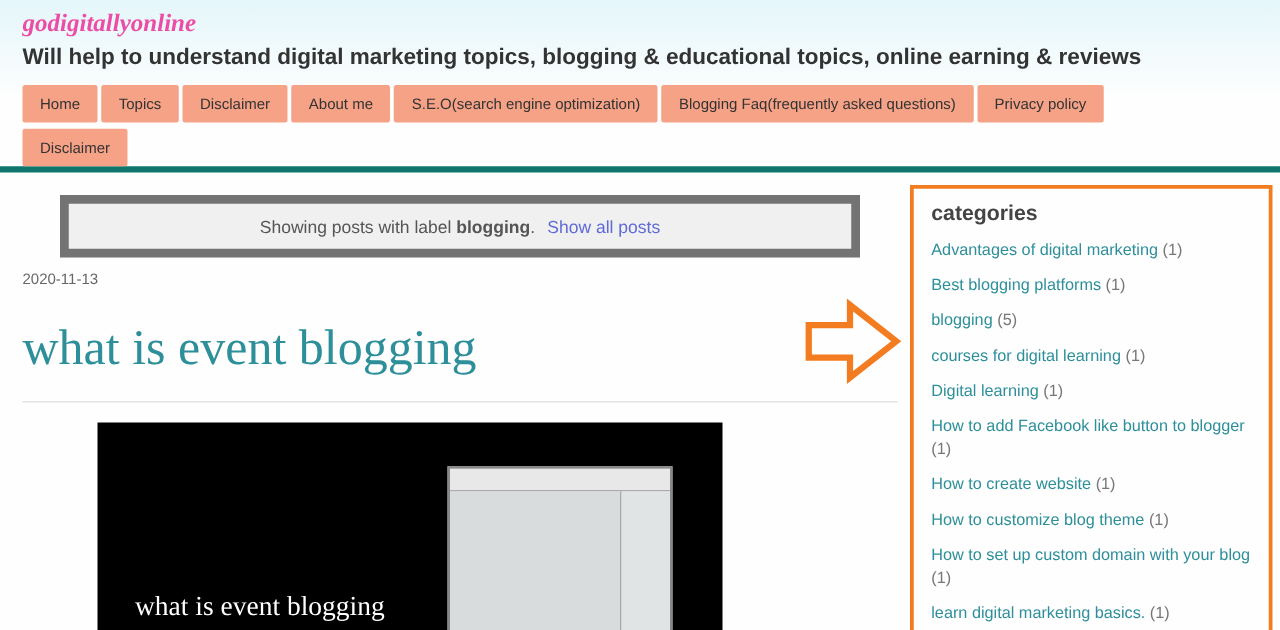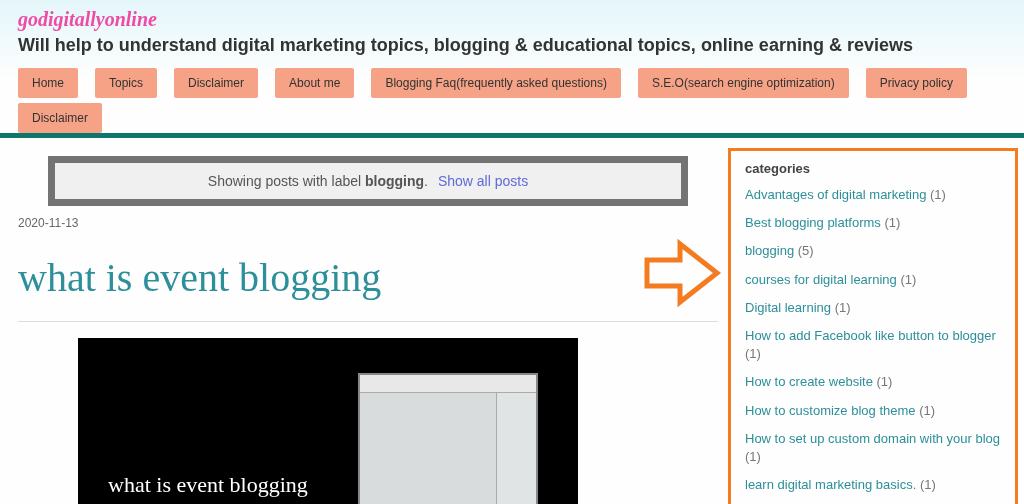--- a/index.html
+++ b/index.html
@@ -22,21 +22,21 @@
       margin-bottom: 4px;
     }
     .site-desc {
       font-size: 18px;
       color: #333;
       margin-bottom: 8px;
     }
     .nav {
       display: flex;
       flex-wrap: wrap;
-      gap: 17px;
+      gap: 3px;
       padding: 0 18px 2px 18px;
       align-items: center;
     }
     .nav-item {
       background: #f5a286;
       color: #333;
       padding: 8px 14px;
       font-size: 12px;
       cursor: pointer;
       border-radius: 2px;
@@ -140,21 +140,21 @@
     .sidebar {
       width: 290px;
       border: 3px solid #f47c20;
       padding: 10px 14px;
       font-size: 13px;
     }
     .sidebar-title {
       font-weight: bold;
       color: #444;
       margin-bottom: 10px;
-      font-size: 13px;
+      font-size: 17px;
     }
     .cat-list { list-style: none; }
     .cat-item {
       margin-bottom: 10px;
       line-height: 1.4;
     }
     .cat-link {
       color: #2d8f99;
       cursor: pointer;
     }
@@ -168,22 +168,22 @@
 <div class="header">
   <div class="site-title">godigitallyonline</div>
   <div class="site-desc">Will help to understand digital marketing topics, blogging &amp; educational topics, online earning &amp; reviews</div>
 </div>
 
 <div class="nav">
   <div class="nav-item">Home</div>
   <div class="nav-item">Topics</div>
   <div class="nav-item">Disclaimer</div>
   <div class="nav-item">About me</div>
+  <div class="nav-item">S.E.O(search engine optimization)</div>
   <div class="nav-item">Blogging Faq(frequently asked questions)</div>
-  <div class="nav-item">S.E.O(search engine optimization)</div>
   <div class="nav-item">Privacy policy</div>
 </div>
 <div class="nav nav-row2">
   <div class="nav-item">Disclaimer</div>
 </div>
 
 <div class="content-wrap">
   <div class="main-col">
     <div class="status-box">
       <span>Showing posts with label </span><b>blogging</b><span>. </span><span class="show-all">Show all posts</span>

